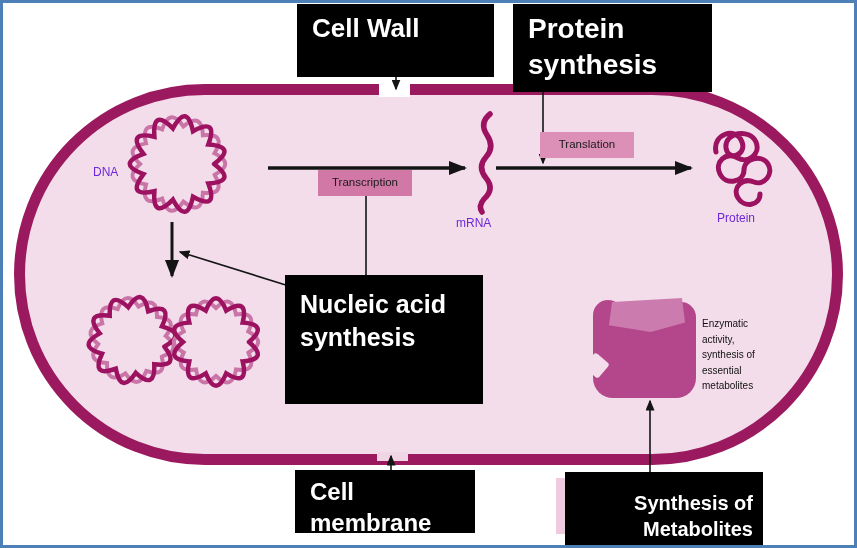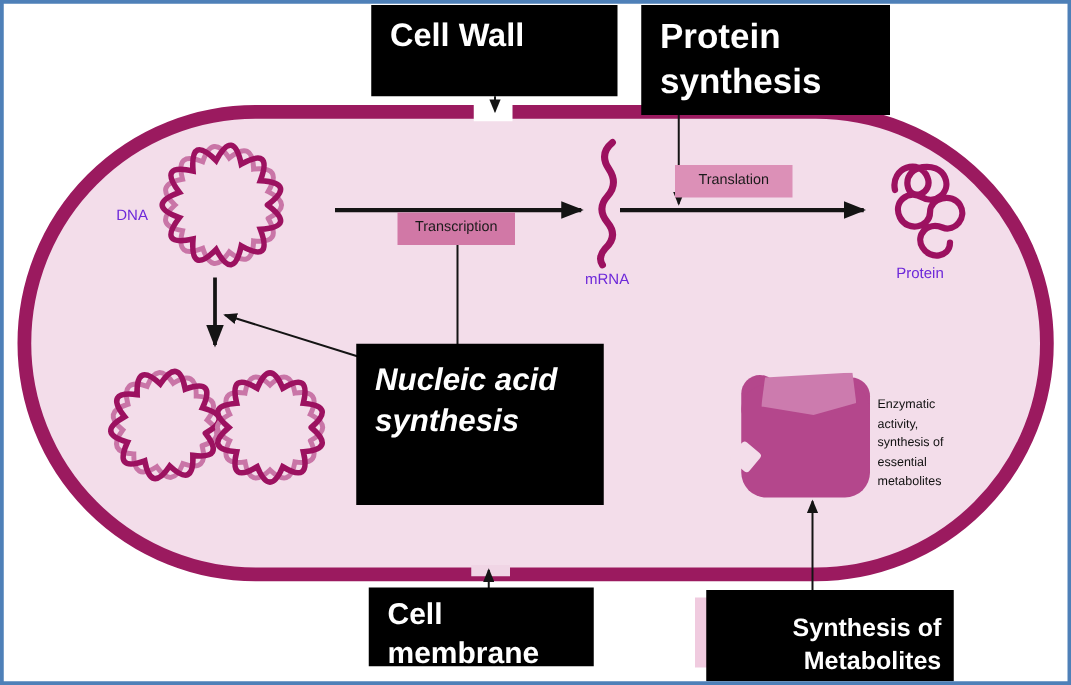--- a/index.html
+++ b/index.html
@@ -14,37 +14,37 @@
            background:var(--cytoplasm,#F3DDEA);z-index:1;}
   .wall-gap-top{position:absolute;left:379px;top:83px;width:31px;height:14px;background:#fff;z-index:2;}
   .wall-gap-bottom{position:absolute;left:377px;top:452px;width:31px;height:9px;
                    background:var(--notch-pink,#F0D5E5);z-index:2;}
 
   
   .blk{position:absolute;background:var(--label-bg,#000);color:var(--label-text,#fff);
        font-weight:bold;box-sizing:border-box;z-index:6;padding:8px 10px 0 15px;}
   #box-cell-wall{left:297px;top:4px;width:197px;height:73px;font-size:26px;line-height:1.15;padding-top:10px;}
   #box-protein-synthesis{left:513px;top:4px;width:199px;height:88px;font-size:28px;line-height:1.28;padding-top:7px;}
-  #box-nucleic{left:285px;top:275px;width:198px;height:129px;font-size:25px;line-height:1.3;padding-top:13px;font-style:italic;}
+  #box-nucleic{left:285px;top:275px;width:198px;height:129px;font-size:25px;line-height:1.3;padding-top:13px;}
   #box-cell-membrane{left:295px;top:470px;width:180px;height:63px;font-size:24px;line-height:1.3;padding-top:6px;}
   #box-metabolites{left:565px;top:472px;width:198px;height:73px;font-size:20px;line-height:1.3;padding-top:18px;text-align:right;}
   #metab-sliver{position:absolute;left:556px;top:478px;width:10px;height:56px;
                 background:var(--sliver-pink,#F0CBDF);z-index:5;}
 
   
   .tag{position:absolute;box-sizing:border-box;text-align:center;font-size:11.5px;color:#1a1a1a;
        padding-top:6px;z-index:6;}
   #tag-transcription{left:318px;top:132px;width:94px;height:26px;background:var(--tag-pink,#D178A6);margin-top:38px;}
   #tag-translation{left:540px;top:132px;width:94px;height:26px;background:var(--tag-pink-light,#DC90B7);}
   #tag-replication{left:69px;top:235px;width:91px;height:26px;background:var(--tag-pink-mid,#D584AE);}
 
   
   .mol-label{position:absolute;font-size:12px;color:#6d28d9;z-index:4;}
   #label-dna{left:93px;top:165px;}
-  #label-mrna{left:468px;top:216px;text-align:center;}
+  #label-mrna{left:456px;top:216px;text-align:center;}
   #label-protein{left:717px;top:211px;text-align:center;}
 
   
   #enzyme{position:absolute;left:593px;top:298px;width:103px;height:100px;z-index:3;}
   #enzyme .body{position:absolute;left:0;top:10px;right:0;bottom:0;background:var(--enzyme,#B4478C);border-radius:20px;}
   #enzyme .ear-l{position:absolute;left:0;top:2px;width:30px;height:42px;background:var(--enzyme,#B4478C);border-radius:15px;}
   #enzyme .ear-r{position:absolute;left:72px;top:4px;width:31px;height:42px;background:var(--enzyme,#B4478C);border-radius:15px;}
   #enzyme .panel{position:absolute;left:16px;top:0;width:76px;height:34px;background:var(--enzyme-light,#CC7BAE);
                  clip-path:polygon(4% 12%,96% 0%,100% 72%,55% 100%,0% 80%);border-radius:4px;}
   #enzyme .notch{position:absolute;left:-6px;top:58px;width:19px;height:19px;background:var(--cytoplasm,#F3DDEA);

